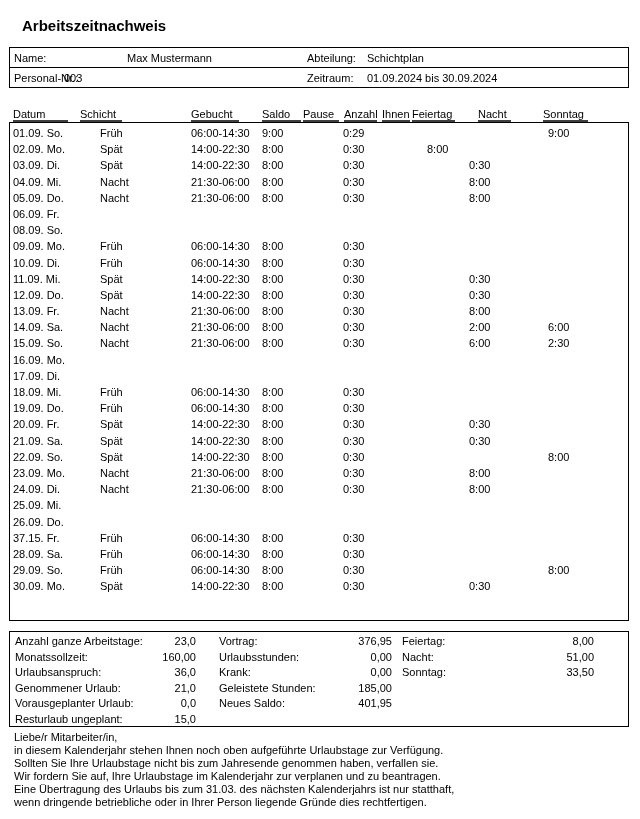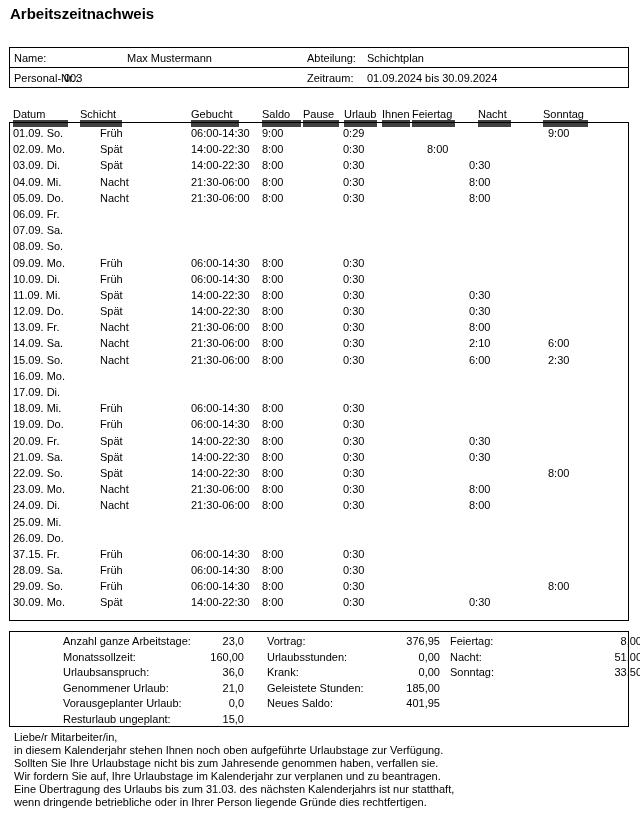--- a/index.html
+++ b/index.html
@@ -1,33 +1,33 @@
 <!DOCTYPE html>
 <html><head>
 <meta charset="utf-8">
 <style>
   html,body { margin:0; padding:0; background:#fff; }
   .page {
     position:relative; width:640px; height:819px; background:#ffffff;
     font-family:"Liberation Sans", sans-serif; font-size:11px; color:#000;
     overflow:hidden;
   }
-  .title { position:absolute; left:10px; top:4px; margin:0; font-size:15px; font-weight:bold; line-height:20px; }
+  .title { position:absolute; left:10px; top:4px; margin:12px; font-size:15px; font-weight:bold; line-height:20px; }
 
   
   .infobox { position:absolute; left:9px; top:47px; width:620px; height:41px; border:1px solid #000; box-sizing:border-box; }
   .inforow { position:relative; height:19px; }
   .inforow-top { border-bottom:1px solid #000; }
   .inforow span { position:absolute; top:4px; white-space:nowrap; }
   .ix-l1 { left:4px; } .ix-v1a { left:78px;padding-left:39px; } .ix-v1b { left:54px; }
   .ix-l2 { left:297px; } .ix-v2 { left:357px; }
 
   
   .thead { position:absolute; left:0; top:108px; height:13px; }
-  .hc { position:absolute; top:0; height:12px; border-bottom:7px solid #404040; white-space:nowrap; }
+  .hc { position:absolute; top:0; height:12px; border-bottom:3px solid #404040; white-space:nowrap; }
   .h-datum    { left:13px;  width:55px; }
   .h-schicht  { left:80px;  width:42px; }
   .h-gebucht  { left:191px; width:48px; }
   .h-saldo    { left:262px; width:39px; }
   .h-pause    { left:303px; width:36px; }
   .h-urlaub   { left:344px; width:33px; }
   .h-krank    { left:382px; width:28px; }
   .h-feiertag { left:412px; width:43px; }
   .h-nacht    { left:478px; width:33px; }
   .h-sonntag  { left:543px; width:45px; }
@@ -41,21 +41,21 @@
   .c-gebucht  { left:181px; }
   .c-saldo    { left:252px; }
   .c-pause    { left:293px;padding-left:40px; }
   .c-urlaub   { left:334px; }
   .c-krank    { left:373px; }
   .c-feiertag { left:417px; }
   .c-nacht    { left:459px; }
   .c-sonntag  { left:538px; }
 
   
-  .sumbox { position:absolute; left:9px; top:631px; width:620px; height:96px; border:1px solid #000; box-sizing:border-box; padding-top:2px;padding-left:48px; }
+  .sumbox { position:absolute; left:9px; top:631px; width:620px; height:96px; border:1px solid #000; box-sizing:border-box; padding-top:2px; }
   .srow { position:relative; height:15.6px; }
   .srow span { position:absolute; top:1px; white-space:nowrap; }
   .sl1 { left:5px; }
   .sv1 { left:100px; width:86px; text-align:right; }
   .sl2 { left:209px; }
   .sv2 { left:296px; width:86px; text-align:right; }
   .sl3 { left:392px; }
   .sv3 { left:498px; width:86px; text-align:right; }
 
   
@@ -83,21 +83,21 @@
       <span class="ix-v2">01.09.2024 bis 30.09.2024</span>
     </div>
   </div>
 
   <div class="thead">
     <span class="hc h-datum">Datum</span>
     <span class="hc h-schicht">Schicht</span>
     <span class="hc h-gebucht">Gebucht</span>
     <span class="hc h-saldo">Saldo</span>
     <span class="hc h-pause">Pause</span>
-    <span class="hc h-urlaub">Urlaub</span>
+    <span class="hc h-urlaub">Anzahl</span>
     <span class="hc h-krank">Ihnen</span>
     <span class="hc h-feiertag">Feiertag</span>
     <span class="hc h-nacht">Nacht</span>
     <span class="hc h-sonntag">Sonntag</span>
   </div>
 
   <div class="tbox">
     <div>
 
     <div class="trow">
@@ -166,32 +166,20 @@
         <span class="tc c-gebucht"></span>
         <span class="tc c-saldo"></span>
         <span class="tc c-pause"></span>
         <span class="tc c-urlaub"></span>
         <span class="tc c-krank"></span>
         <span class="tc c-feiertag"></span>
         <span class="tc c-nacht"></span>
         <span class="tc c-sonntag"></span>
       </div>
         <div class="trow">
-        <span class="tc c-datum">07.09. Sa.</span>
-        <span class="tc c-schicht"></span>
-        <span class="tc c-gebucht"></span>
-        <span class="tc c-saldo"></span>
-        <span class="tc c-pause"></span>
-        <span class="tc c-urlaub"></span>
-        <span class="tc c-krank"></span>
-        <span class="tc c-feiertag"></span>
-        <span class="tc c-nacht"></span>
-        <span class="tc c-sonntag"></span>
-      </div>
-        <div class="trow">
         <span class="tc c-datum">08.09. So.</span>
         <span class="tc c-schicht"></span>
         <span class="tc c-gebucht"></span>
         <span class="tc c-saldo"></span>
         <span class="tc c-pause"></span>
         <span class="tc c-urlaub"></span>
         <span class="tc c-krank"></span>
         <span class="tc c-feiertag"></span>
         <span class="tc c-nacht"></span>
         <span class="tc c-sonntag"></span>
@@ -258,21 +246,21 @@
       </div>
         <div class="trow">
         <span class="tc c-datum">14.09. Sa.</span>
         <span class="tc c-schicht">Nacht</span>
         <span class="tc c-gebucht">21:30-06:00</span>
         <span class="tc c-saldo">8:00</span>
         <span class="tc c-pause">0:30</span>
         <span class="tc c-urlaub"></span>
         <span class="tc c-krank"></span>
         <span class="tc c-feiertag"></span>
-        <span class="tc c-nacht">2:10</span>
+        <span class="tc c-nacht">2:00</span>
         <span class="tc c-sonntag">6:00</span>
       </div>
         <div class="trow">
         <span class="tc c-datum">15.09. So.</span>
         <span class="tc c-schicht">Nacht</span>
         <span class="tc c-gebucht">21:30-06:00</span>
         <span class="tc c-saldo">8:00</span>
         <span class="tc c-pause">0:30</span>
         <span class="tc c-urlaub"></span>
         <span class="tc c-krank"></span>

